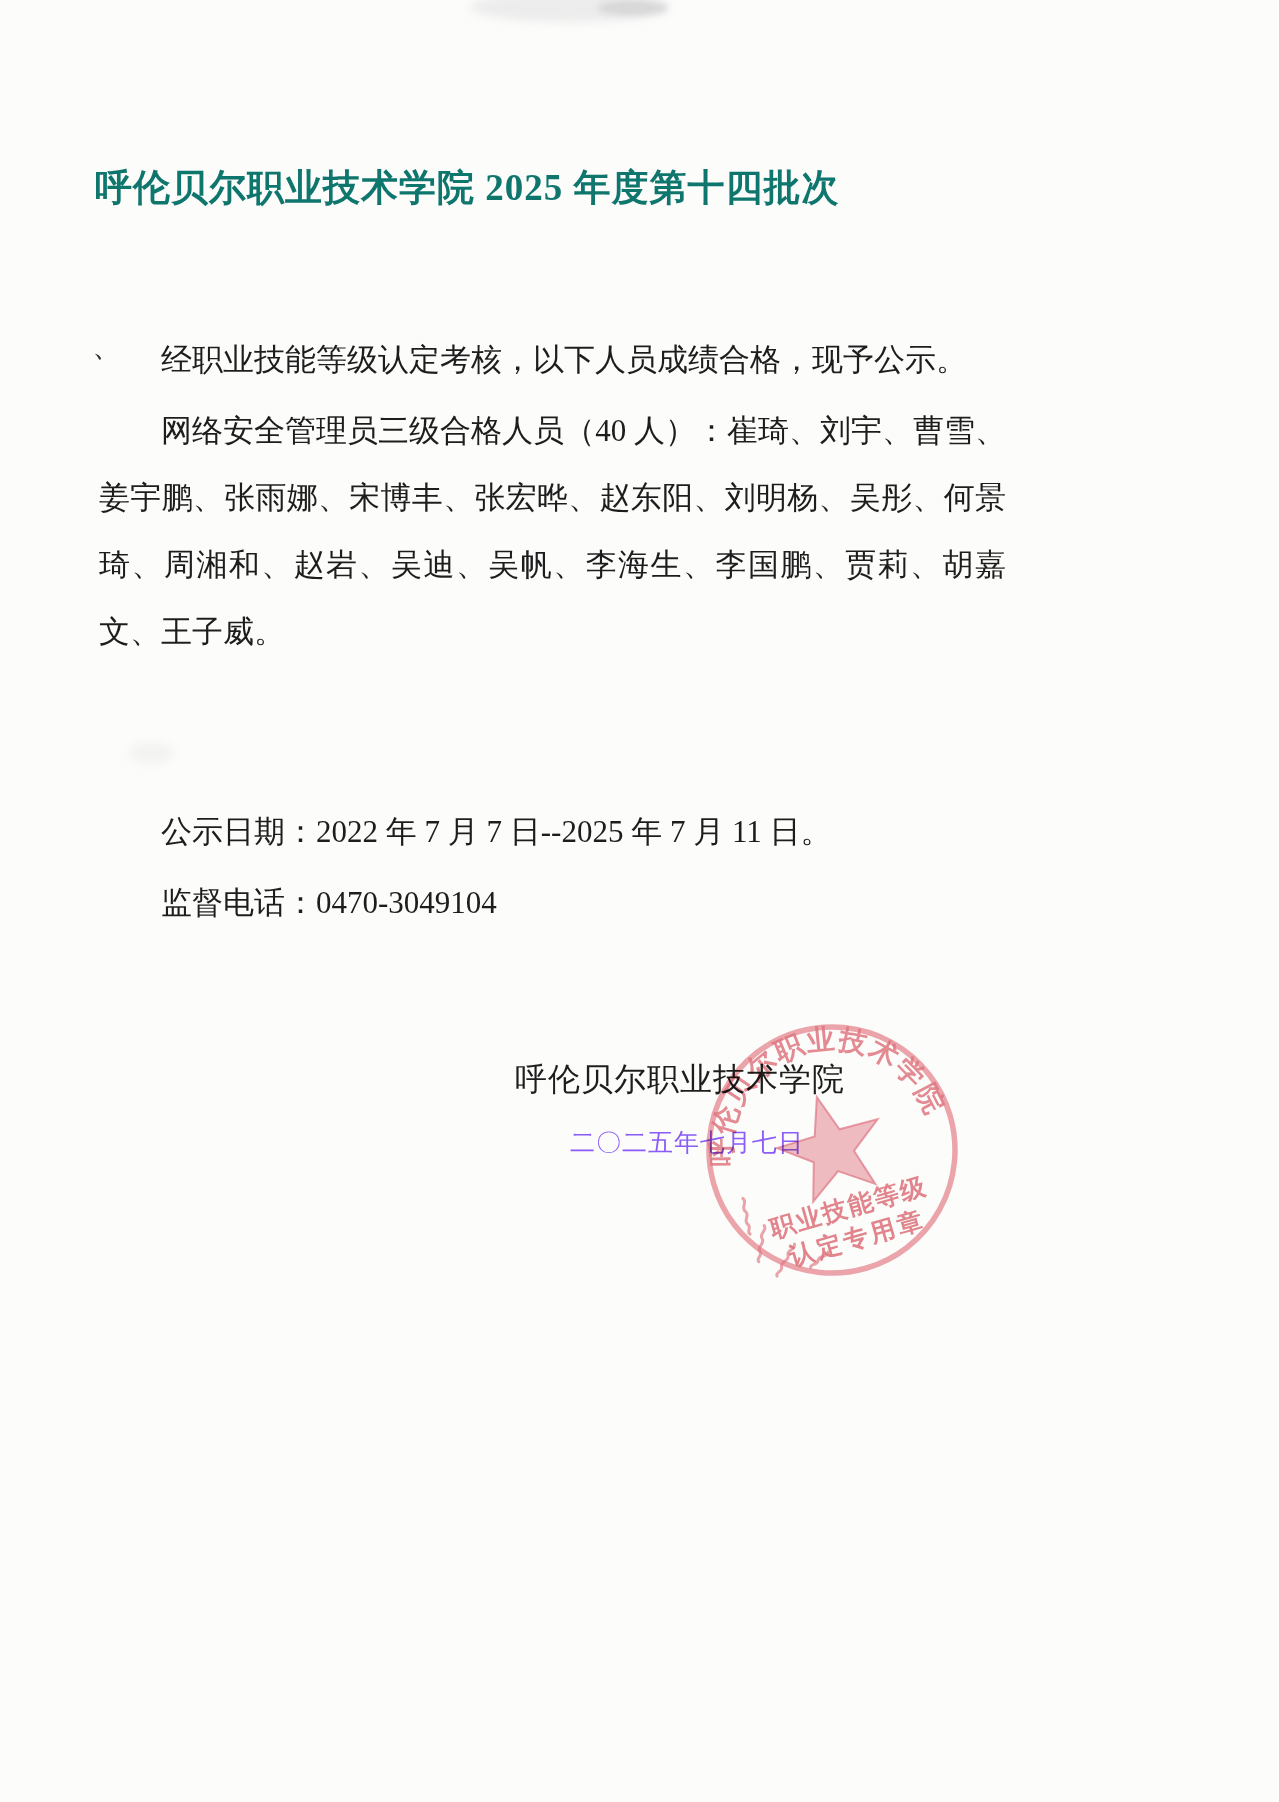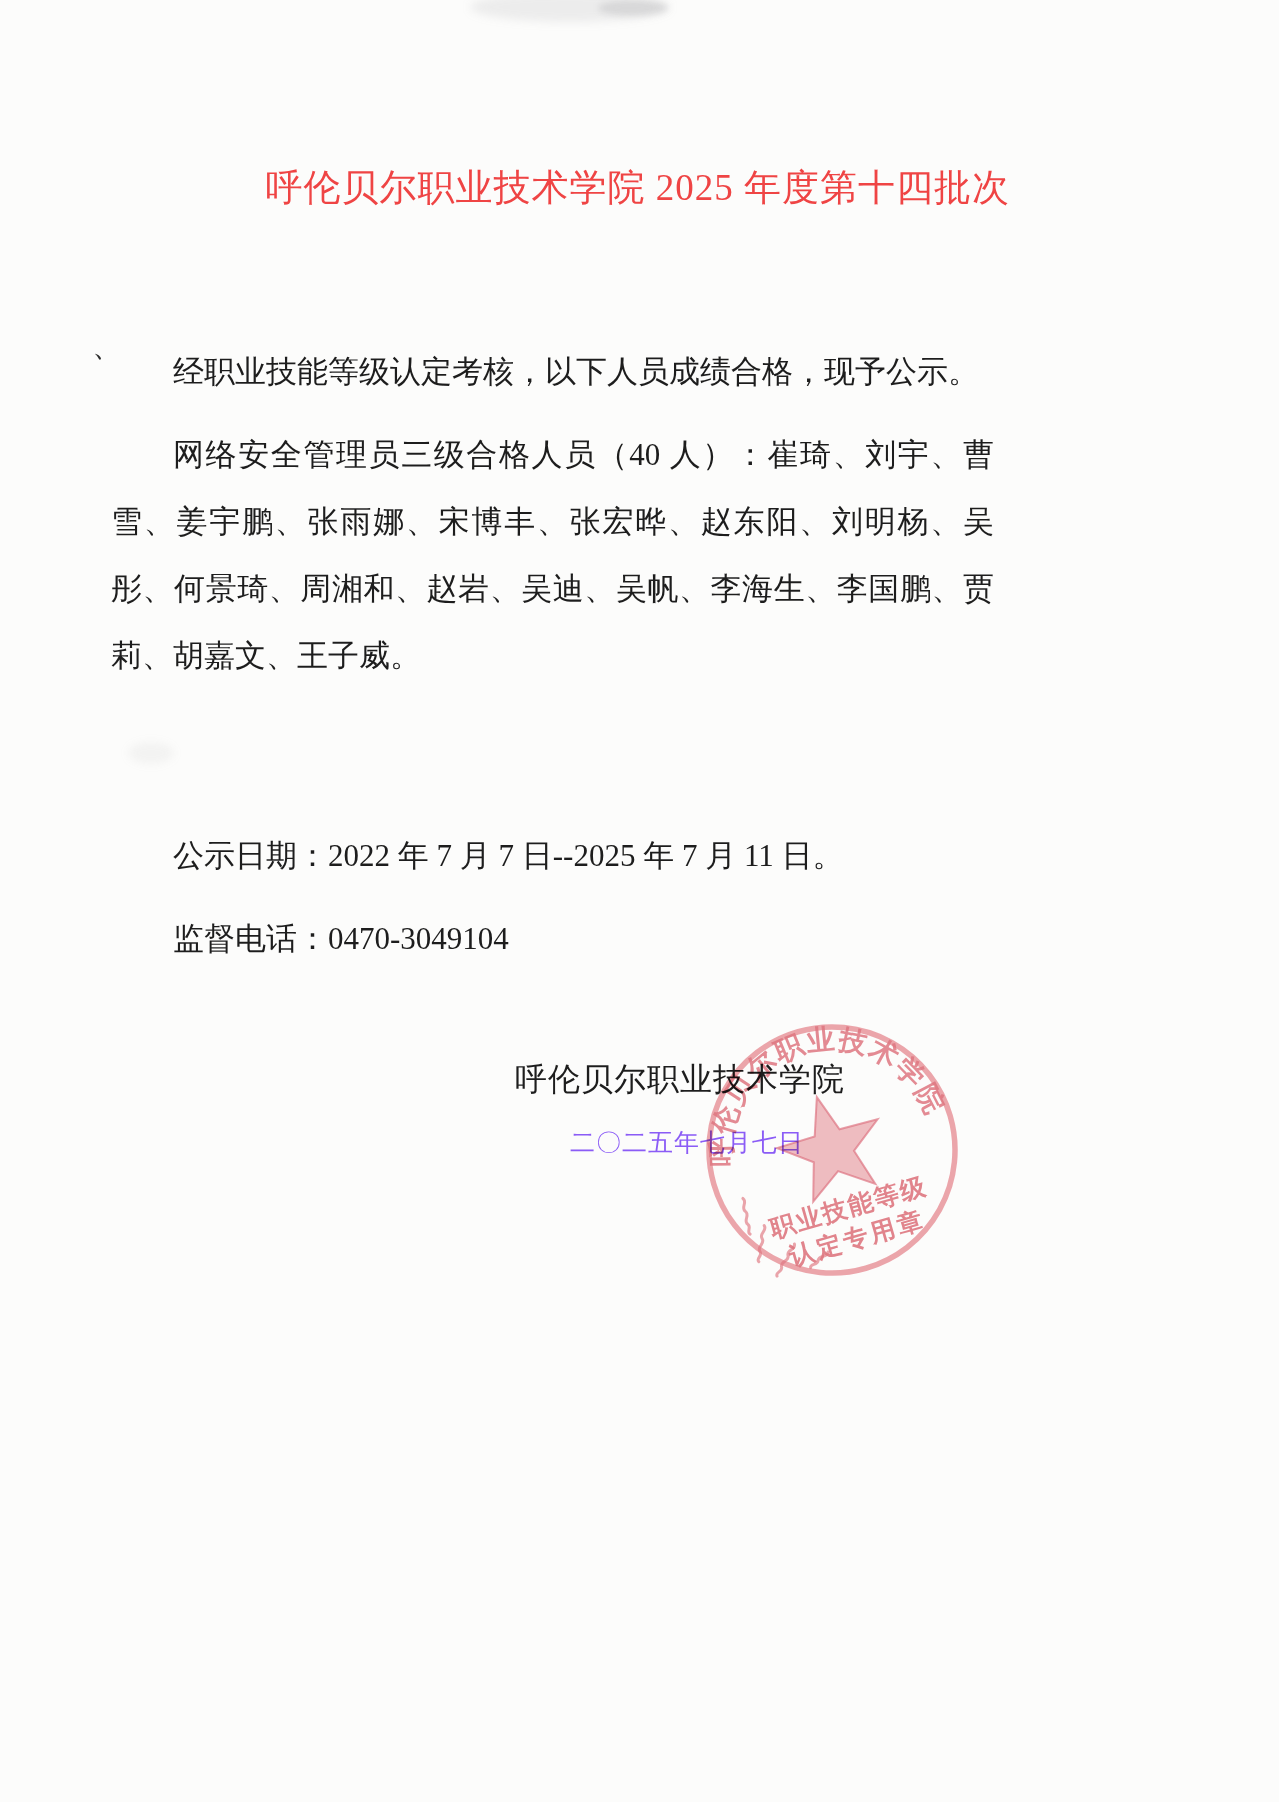--- a/index.html
+++ b/index.html
@@ -20,26 +20,26 @@
   }
   .smudge.s1 { left: 470px; top: -8px; width: 200px; height: 30px; background: rgba(125,125,130,.12); filter: blur(5px); }
   .smudge.s2 { left: 598px; top: 0px; width: 70px; height: 16px; background: rgba(110,110,118,.16); filter: blur(3px); }
   .smudge.s3 { left: 128px; top: 742px; width: 46px; height: 22px; background: rgba(140,140,145,.08); filter: blur(4px); }
 
   .title {
     position: absolute;
     top: 152px;
     left: 95px;
     width: 915px;
-    text-align: right;
+    text-align: left;
     font-size: 37px;
-    font-weight: normal;
+    font-weight: bold;
     line-height: 72px;
     letter-spacing: 1px;
-    color: #ef4444;
+    color: #0f766e;
   }
   .title .tline { display: block; }
 
   .stray-mark {
     position: absolute;
     left: 92px;
     top: 326px;
     font-size: 30px;
     color: #2a2a2a;
   }
@@ -47,21 +47,21 @@
   .body-text {
     position: absolute;
     top: 322px;
     left: 95px;
     width: 915px;
     font-size: 31px;
     line-height: 67px;
     text-align: justify;
     color: #1d1d1d;
   }
-  .body-text p { text-indent: 2em; margin: 16px; }
+  .body-text p { text-indent: 2em; margin: 4px; }
   .body-text p.gap-small { margin-top: 28px; }
   .body-text p.gap-large { margin-top: 133px; }
 
   .sig-org {
     position: absolute;
     top: 1058px;
     left: 680px;
     transform: translateX(-50%);
     font-size: 32px;
     letter-spacing: 1px;

